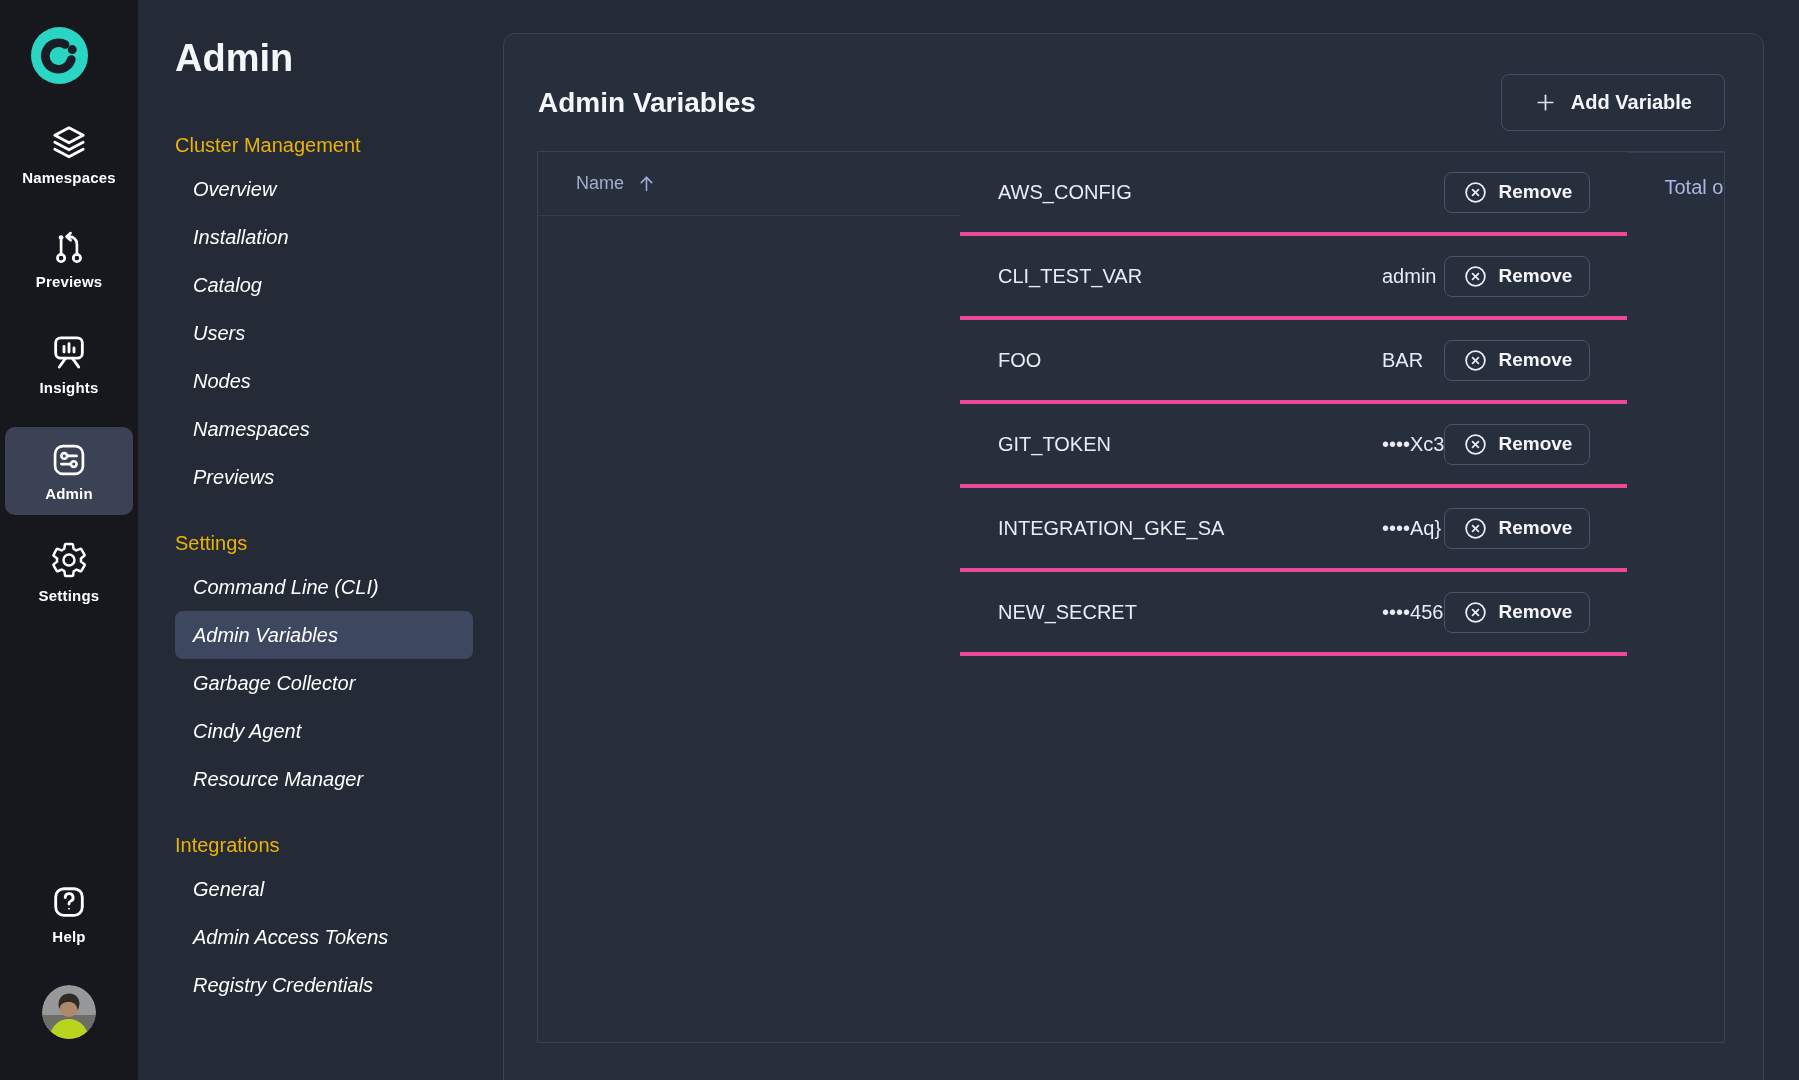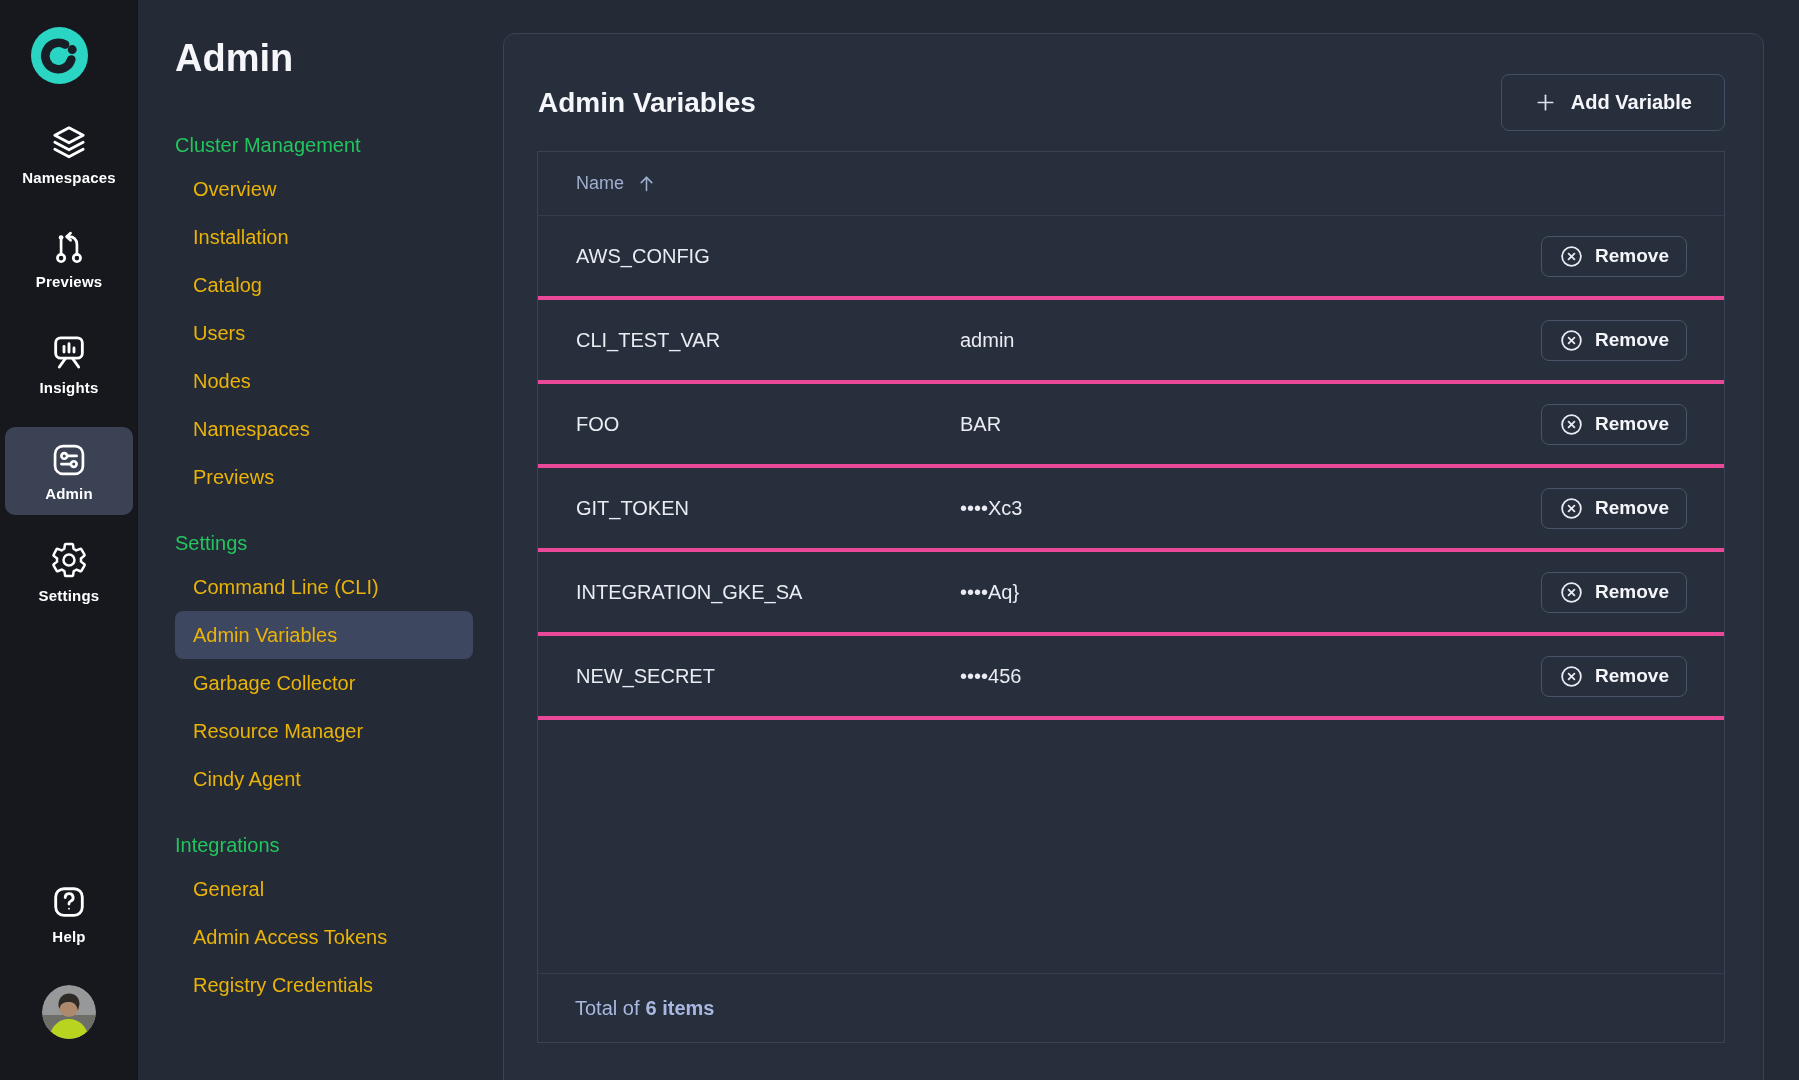--- a/index.html
+++ b/index.html
@@ -17,43 +17,43 @@
   .rail-item .rlabel { font-size:15px; font-weight:700; letter-spacing:.2px; }
   .rail-item.active-tile { left:5px; width:128px; height:88px; background:#3a4254; border-radius:10px; justify-content:center; gap:6px; }
   .rail-help { position:absolute; }
   .avatar { position:absolute; left:42px; top:985px; width:54px; height:54px; border-radius:50%; overflow:hidden; cursor:pointer; }
 
   
   .sidebar { position:absolute; left:138px; top:0; width:365px; height:1080px; padding:36px 30px 0 37px; }
   .sidebar-title { font-size:38px; font-weight:700; color:#f4f6fa; line-height:45px; }
   .nav-section { margin-top:30px; }
   .nav-section:first-of-type { margin-top:52px; }
-  .nav-section-header { font-size:20px; line-height:24px; color:#22c55e; margin-bottom:8px; }
-  .nav-item { height:48px; display:flex; align-items:center; padding-left:18px; border-radius:8px; font-size:20px; color:#eab308; cursor:pointer; }
+  .nav-section-header { font-size:20px; line-height:24px; color:#eab308; margin-bottom:8px; }
+  .nav-item { height:48px; display:flex; align-items:center; padding-left:18px; border-radius:8px; font-size:20px; color:#ffffff; cursor:pointer;font-style:italic; }
   .nav-item.active { background:#3d4760; }
 
   
   .card {
     position:absolute; left:503px; top:33px; width:1261px; height:1100px;
     background:#272e3c; border:1px solid #3a4254; border-radius:12px;
   }
   .card-header { display:flex; align-items:center; justify-content:space-between; padding:40px 38px 0 34px; }
   .card-title { font-size:28px; font-weight:700; color:#f4f6fa; }
   .add-btn {
     display:flex; align-items:center; gap:14px; height:57px; padding:0 32px;
     background:transparent; border:1px solid #454e64; border-radius:8px;
     color:#f4f6fa; font-size:20px; font-weight:700; cursor:pointer;
     font-family:inherit;
   }
 
   
   .table {
     position:absolute; left:33px; right:38px; top:117px; height:892px;
     border:1px solid #3a4254; border-radius:0;
-    display:flex; flex-direction:column; overflow:hidden;
+    display:flex; flex-direction:row; overflow:hidden;
   }
   .thead { height:64px; flex:none; display:flex; align-items:center; border-bottom:1px solid #353c4d; font-size:18px; color:#a0aecd; }
   .col-name { width:422px; padding-left:38px; display:flex; align-items:center; gap:12px; flex:none; }
   .col-value { flex:1; }
   .sort-btn { display:flex; align-items:center; cursor:pointer; }
   .trow { height:84px; flex:none; display:flex; align-items:center; border-bottom:4px solid #ec4899; font-size:20px; color:#e9ecf2; }
   .remove-btn {
     display:flex; align-items:center; justify-content:center; gap:11px;
     width:146px; height:41px; margin-right:37px;
     background:transparent; border:1px solid #4a5469; border-radius:8px;
@@ -173,22 +173,22 @@
         <div class="nav-item">Users</div>
         <div class="nav-item">Nodes</div>
         <div class="nav-item">Namespaces</div>
         <div class="nav-item">Previews</div>
       </div>
       <div class="nav-section">
         <div class="nav-section-header">Settings</div>
         <div class="nav-item">Command Line (CLI)</div>
         <div class="nav-item active">Admin Variables</div>
         <div class="nav-item">Garbage Collector</div>
+        <div class="nav-item">Cindy Agent</div>
         <div class="nav-item">Resource Manager</div>
-        <div class="nav-item">Cindy Agent</div>
       </div>
       <div class="nav-section">
         <div class="nav-section-header">Integrations</div>
         <div class="nav-item">General</div>
         <div class="nav-item">Admin Access Tokens</div>
         <div class="nav-item">Registry Credentials</div>
       </div>
     </div>
 </nav>
 

